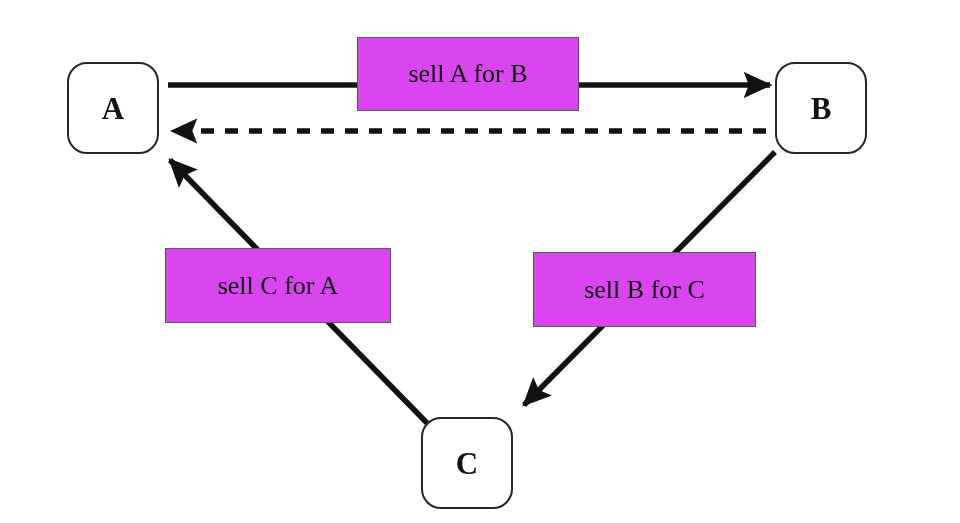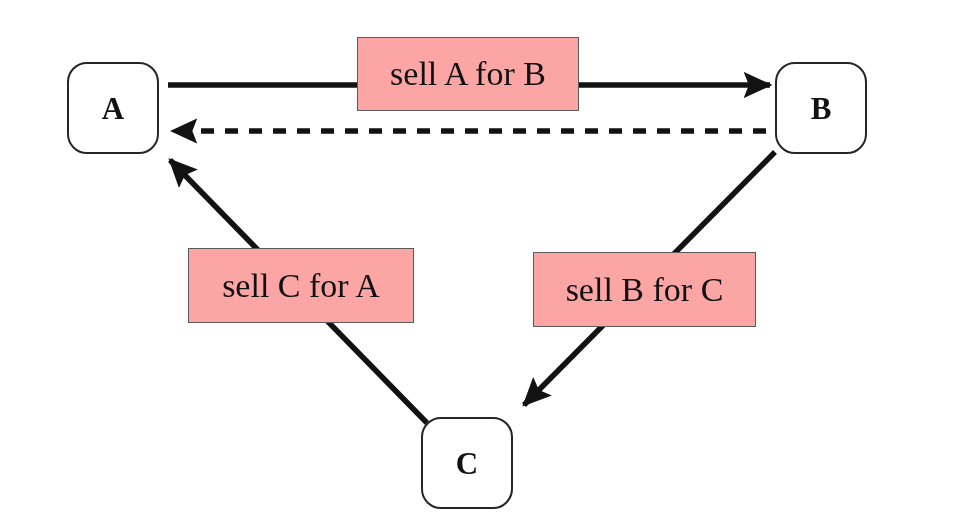--- a/index.html
+++ b/index.html
@@ -42,33 +42,33 @@
     font-family: "Liberation Serif", "DejaVu Serif", serif;
     line-height: 1;
   }
   #node-a { left: 67px;  top: 62px; }
   #node-b { left: 775px; top: 62px; }
   #node-c { left: 421px; top: 417px; }
 
   .edge-label {
     position: absolute;
     box-sizing: border-box;
-    background: #fca5a5;
+    background: #d946ef;
     border: 1.7px solid #5a5a5a;
     display: flex;
     align-items: center;
     justify-content: center;
-    font-size: 34px;
+    font-size: 26px;
     color: #111111;
     font-family: "Liberation Serif", "DejaVu Serif", serif;
     white-space: nowrap;
     line-height: 1;
   }
   #label-ab { left: 357px; top: 37px;  width: 222px; height: 74px; }
-  #label-ca { left: 188px; top: 248px; width: 226px; height: 75px; }
+  #label-ca { left: 165px; top: 248px; width: 226px; height: 75px; }
   #label-bc { left: 533px; top: 252px; width: 223px; height: 75px; }
 </style>
 </head>
 <body>
 
 <div id="canvas">
 
   <svg id="edges" viewBox="0 0 960 523" xmlns="http://www.w3.org/2000/svg">
     <defs>
       <marker id="arrow-solid" viewBox="0 0 10 10" refX="9.2" refY="5" markerWidth="5.2" markerHeight="5.2" orient="auto-start-reverse">

